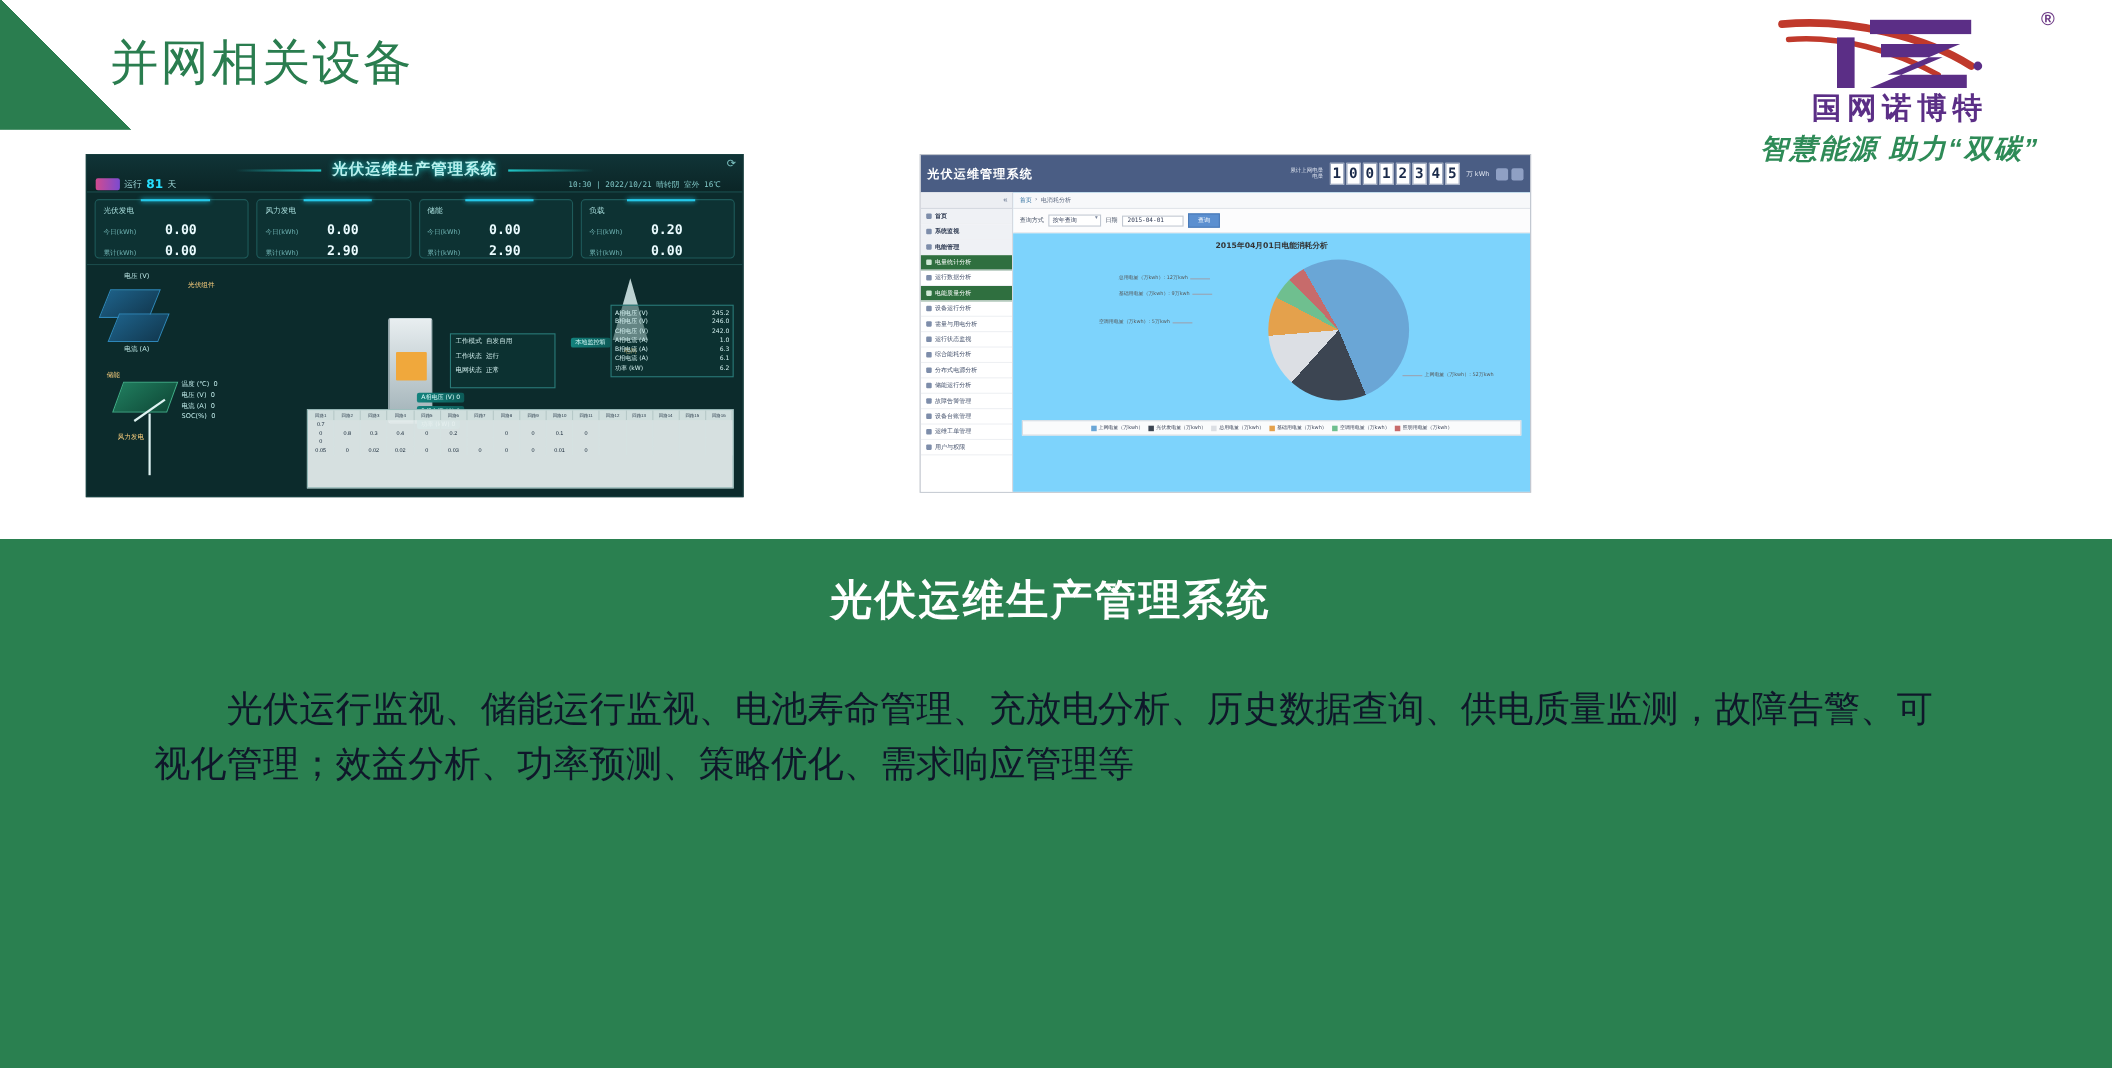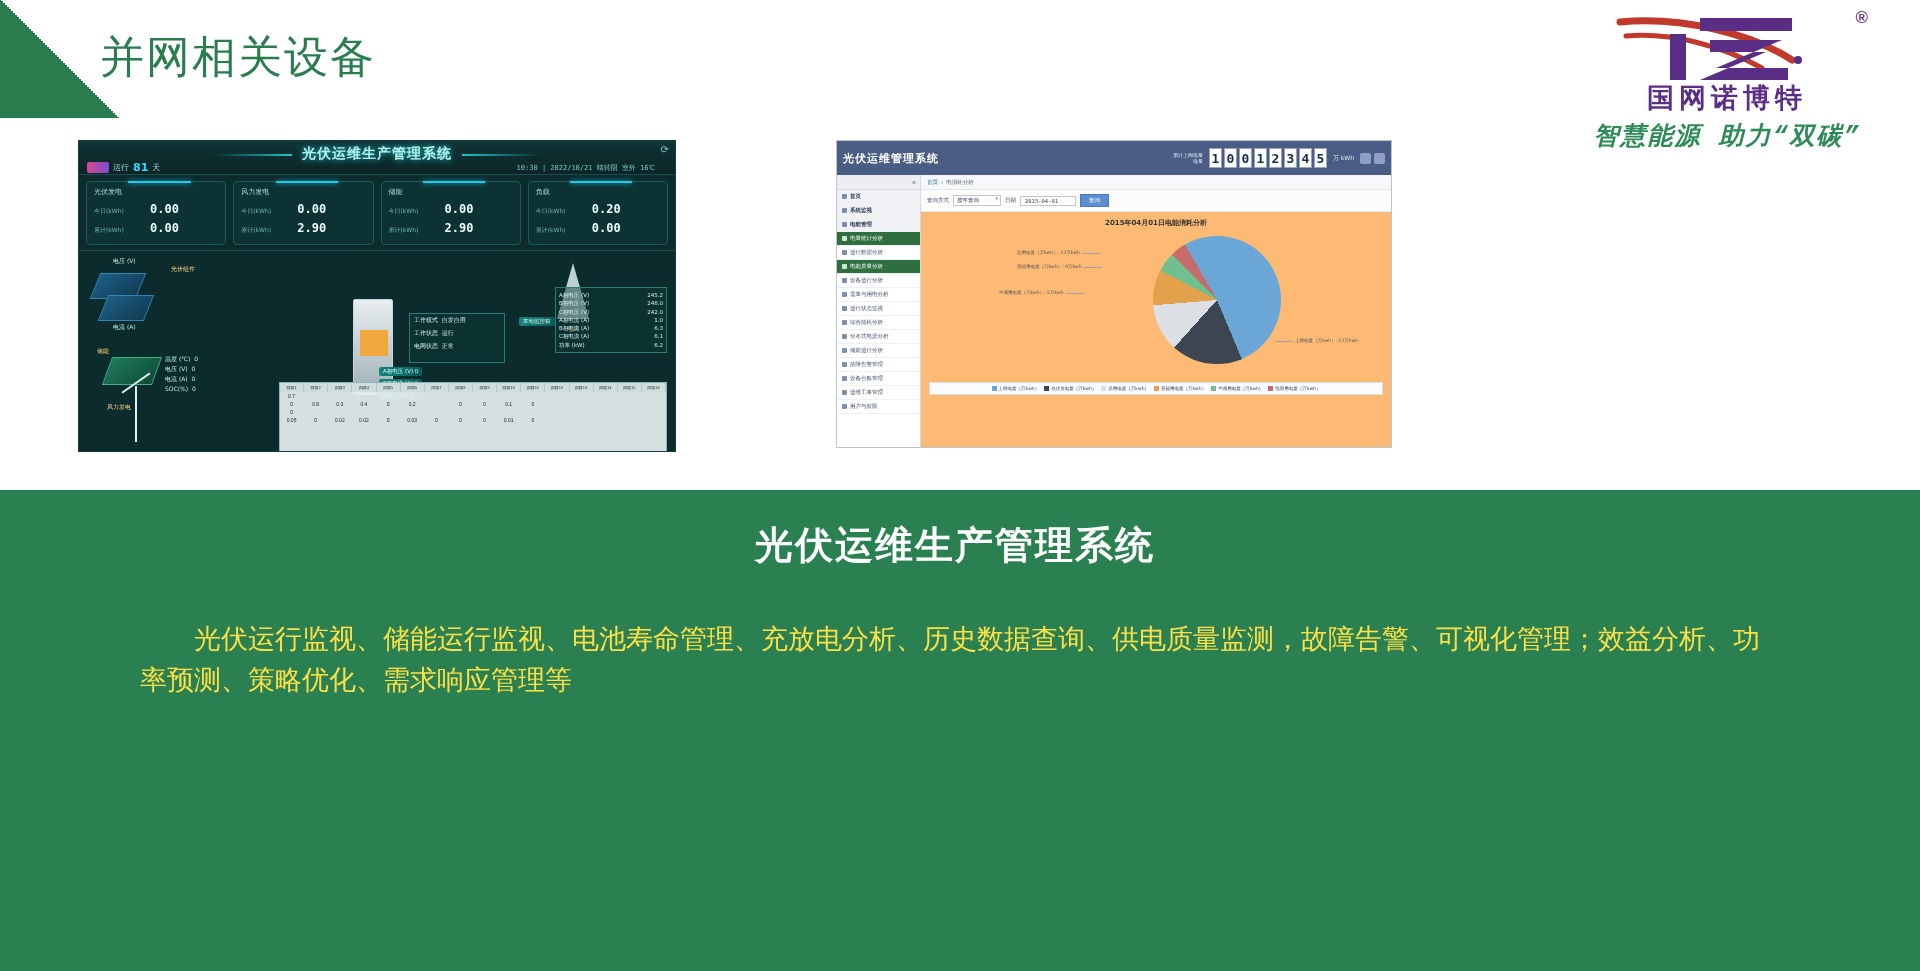--- a/index.html
+++ b/index.html
@@ -36,21 +36,21 @@
   .logo-reg {
     position: absolute; right: 34px; top: 2px;
     font-size: 17px; color: #6d3a86; font-weight: bold;
   }
   .logo-name {
     font-size: 27px; color: #5b2e86; font-weight: bold; letter-spacing: 5px;
     font-family: "DejaVu Sans", sans-serif; margin-top: -4px;
   }
   .logo-tagline {
     font-size: 25px; color: #2e8b57; font-weight: bold; letter-spacing: 2px;
-    font-family: Liberation Mono, monospace; font-style: italic; margin-top: 3px;
+    font-family: Liberation Sans, sans-serif; font-style: italic; margin-top: 3px;
   }
 
   
   .shots { position: absolute; left: 0; top: 132px; width: 1920px; height: 330px; }
 
   
   .shot-left {
     position: absolute; left: 78px; top: 8px; width: 598px; height: 312px;
     background: #0c2b2c; border: 1px solid #163f3f; overflow: hidden;
   }
@@ -79,21 +79,21 @@
   .rt-badge { width: 22px; height: 11px; background: linear-gradient(90deg,#d14b8f,#7b4bd1); border-radius: 2px; }
   .rt-days { color: #28e0ff; font-weight: bold; font-size: 11px; }
   .dash-clock {
     position: absolute; right: 20px; top: 22px;
     color: #7fc6c5; font-size: 7px; font-family: "DejaVu Sans Mono", monospace;
   }
   .dash-refresh { position: absolute; right: 6px; top: 3px; color: #7fc6c5; font-size: 10px; }
 
   .stat-row { display: flex; gap: 7px; padding: 6px 7px 0 7px; }
   .stat-card {
-    flex: 1; height: 64px; border: 1px solid #1e5a5a; border-radius: 4px;
+    flex: 1; height: 54px; border: 1px solid #1e5a5a; border-radius: 4px;
     background: rgba(16,60,60,.45); position: relative; padding: 5px 7px;
   }
   .stat-card::before {
     content: ""; position: absolute; left: 30%; top: -1px; width: 45%; height: 2px;
     background: #24c8e8; box-shadow: 0 0 5px #24c8e8;
   }
   .stat-name { color: #a9dedd; font-size: 7px; font-family: "DejaVu Sans", sans-serif; }
   .stat-line { display: flex; align-items: baseline; gap: 22px; margin-top: 5px; }
   .stat-key { color: #6fb3b3; font-size: 6px; font-family: "DejaVu Sans", sans-serif; width: 34px; }
   .stat-val { color: #eafcff; font-size: 12px; font-weight: bold; font-family: "DejaVu Sans Mono", monospace; }
@@ -190,21 +190,21 @@
   .wa-menu-item {
     display: flex; align-items: center; gap: 3px; padding: 3px 5px;
     font-size: 5.5px; color: #43506b; border-bottom: 1px solid #eef0f3;
     font-family: "DejaVu Sans", sans-serif; white-space: nowrap;
   }
   .wa-menu-item .mi { width: 5px; height: 5px; background: #7d8daa; border-radius: 1px; flex: 0 0 auto; }
   .wa-menu-item.group { background: #eff1f5; font-weight: bold; color: #2e3a52; }
   .wa-menu-item.active { background: #2f6f3f; color: #fff; }
   .wa-menu-item.active .mi { background: #cfe8d5; }
 
-  .wa-main { flex: 1; background: #fdba74; }
+  .wa-main { flex: 1; background: #7dd3fc; }
   .wa-crumb {
     height: 15px; background: #f7f8fa; border-bottom: 1px solid #e2e5ea;
     display: flex; align-items: center; padding: 0 6px; gap: 3px;
     font-size: 5.5px; color: #5f6b82; font-family: "DejaVu Sans", sans-serif;
   }
   .wa-crumb .home { color: #2f6f9f; }
   .wa-filter {
     display: flex; align-items: center; gap: 4px; padding: 4px 6px;
     border-bottom: 1px solid #e6e9ee; background: #fcfcfd;
   }
@@ -257,21 +257,21 @@
     position: absolute; left: 0; top: 490px; width: 1920px; height: 481px;
     background: #2a8050;
   }
   .cols { display: flex; height: 100%; padding: 30px 60px 0 60px; }
   .col { flex: 1; padding: 0 40px; }
   .col h2 {
     text-align: center; color: #ffffff; font-size: 38px; font-weight: bold;
     letter-spacing: 2px; margin-bottom: 48px; font-family: "DejaVu Sans", sans-serif;
   }
   .col p {
-    color: #fde047; font-size: 27px; line-height: 1.5; text-indent: 2em;
+    color: #0f172a; font-size: 33px; line-height: 1.5; text-indent: 2em;
     font-family: "DejaVu Sans", sans-serif;
   }
   .col.left-col { padding-left: 80px; padding-right: 90px; }
   .col.right-col { padding-left: 120px; padding-right: 90px; }
 </style>
 </head>
 <body>
 
 <div class="corner-tl"></div>
 <div class="corner-br"></div>

